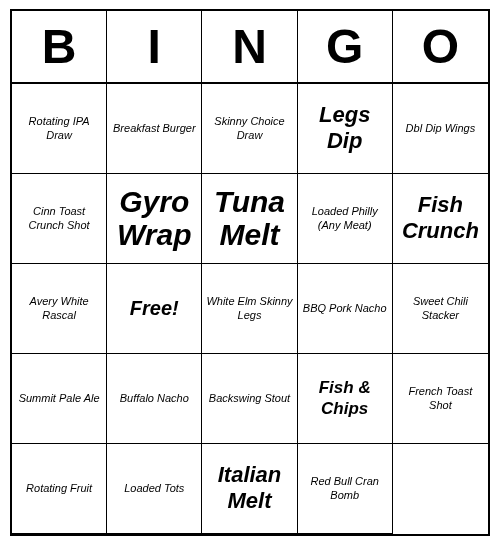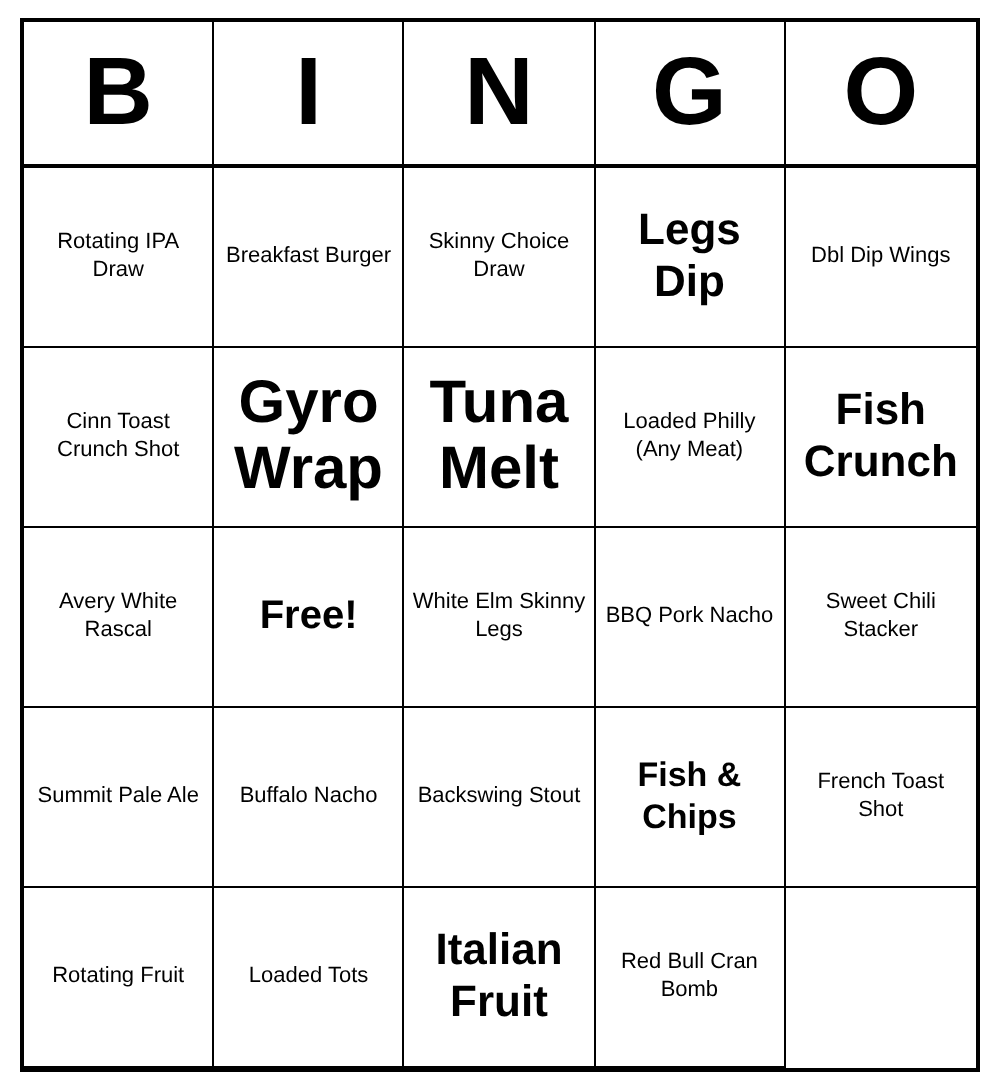--- a/index.html
+++ b/index.html
@@ -28,20 +28,21 @@
       padding: 8px 0;
       border-right: 1px solid #000;
       color: #000;
     }
     .bingo-letter:last-child {
       border-right: none;
     }
     .bingo-grid {
       display: grid;
       grid-template-columns: repeat(5, 1fr);
+      font-style: italic;
     }
     .bingo-cell {
       border-right: 1px solid #000;
       border-bottom: 1px solid #000;
       min-height: 90px;
       display: flex;
       align-items: center;
       justify-content: center;
       text-align: center;
       padding: 4px;
@@ -150,19 +151,19 @@
       <div class="bingo-cell">
         <span class="cell-small">French Toast Shot</span>
       </div>
       <div class="bingo-cell">
         <span class="cell-small">Rotating Fruit</span>
       </div>
       <div class="bingo-cell">
         <span class="cell-small">Loaded Tots</span>
       </div>
       <div class="bingo-cell">
-        <span class="cell-large">Italian Fruit</span>
+        <span class="cell-large">Italian Melt</span>
       </div>
       <div class="bingo-cell">
         <span class="cell-small">Red Bull Cran Bomb</span>
       </div>
     </div>
 </div>
 
 </body></html>

